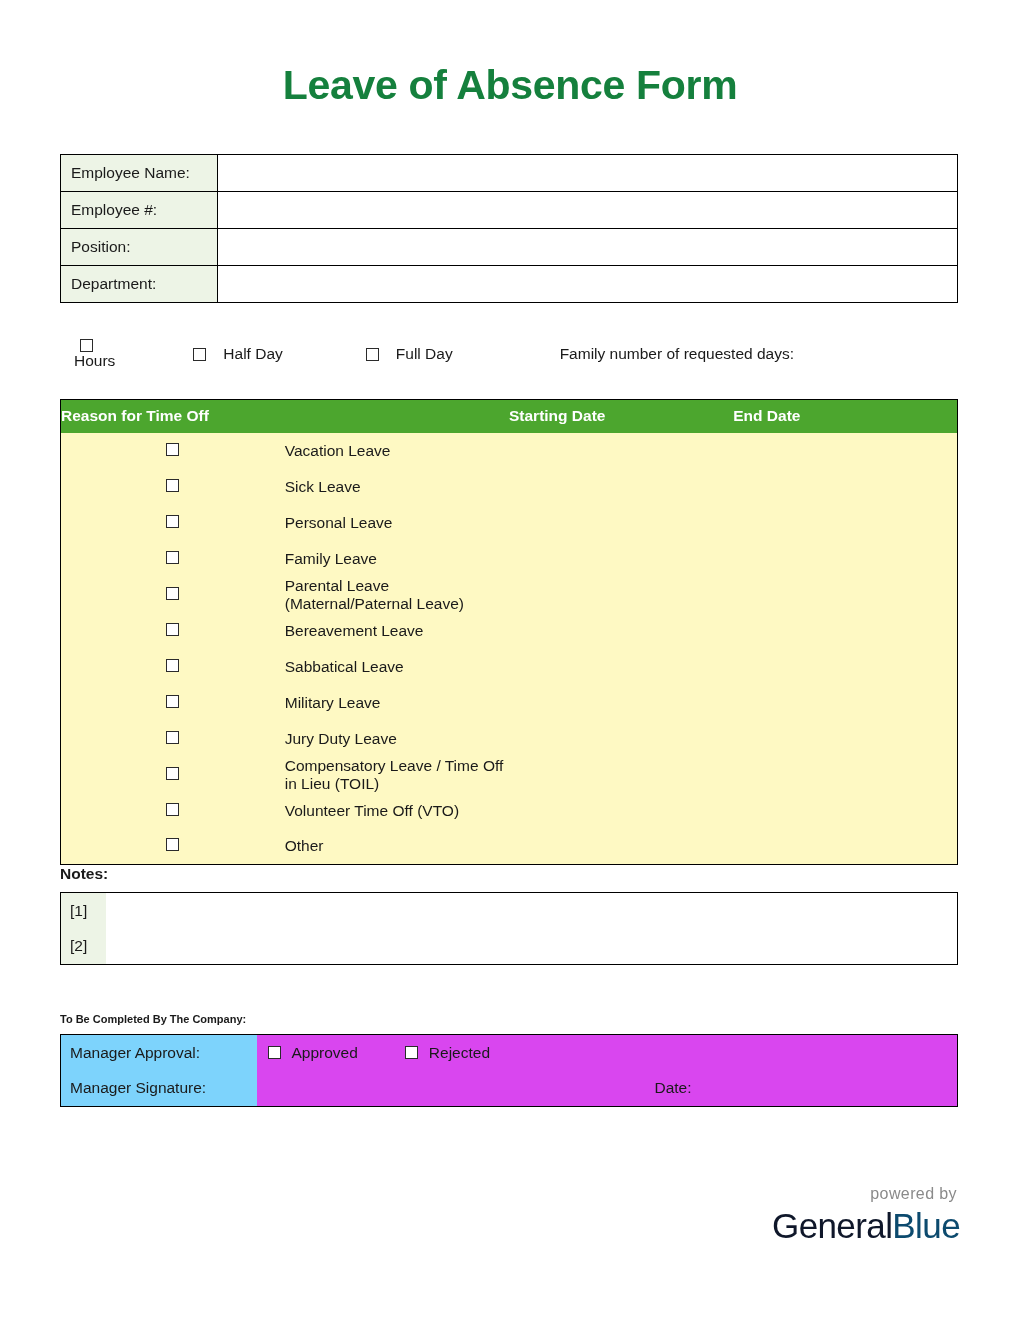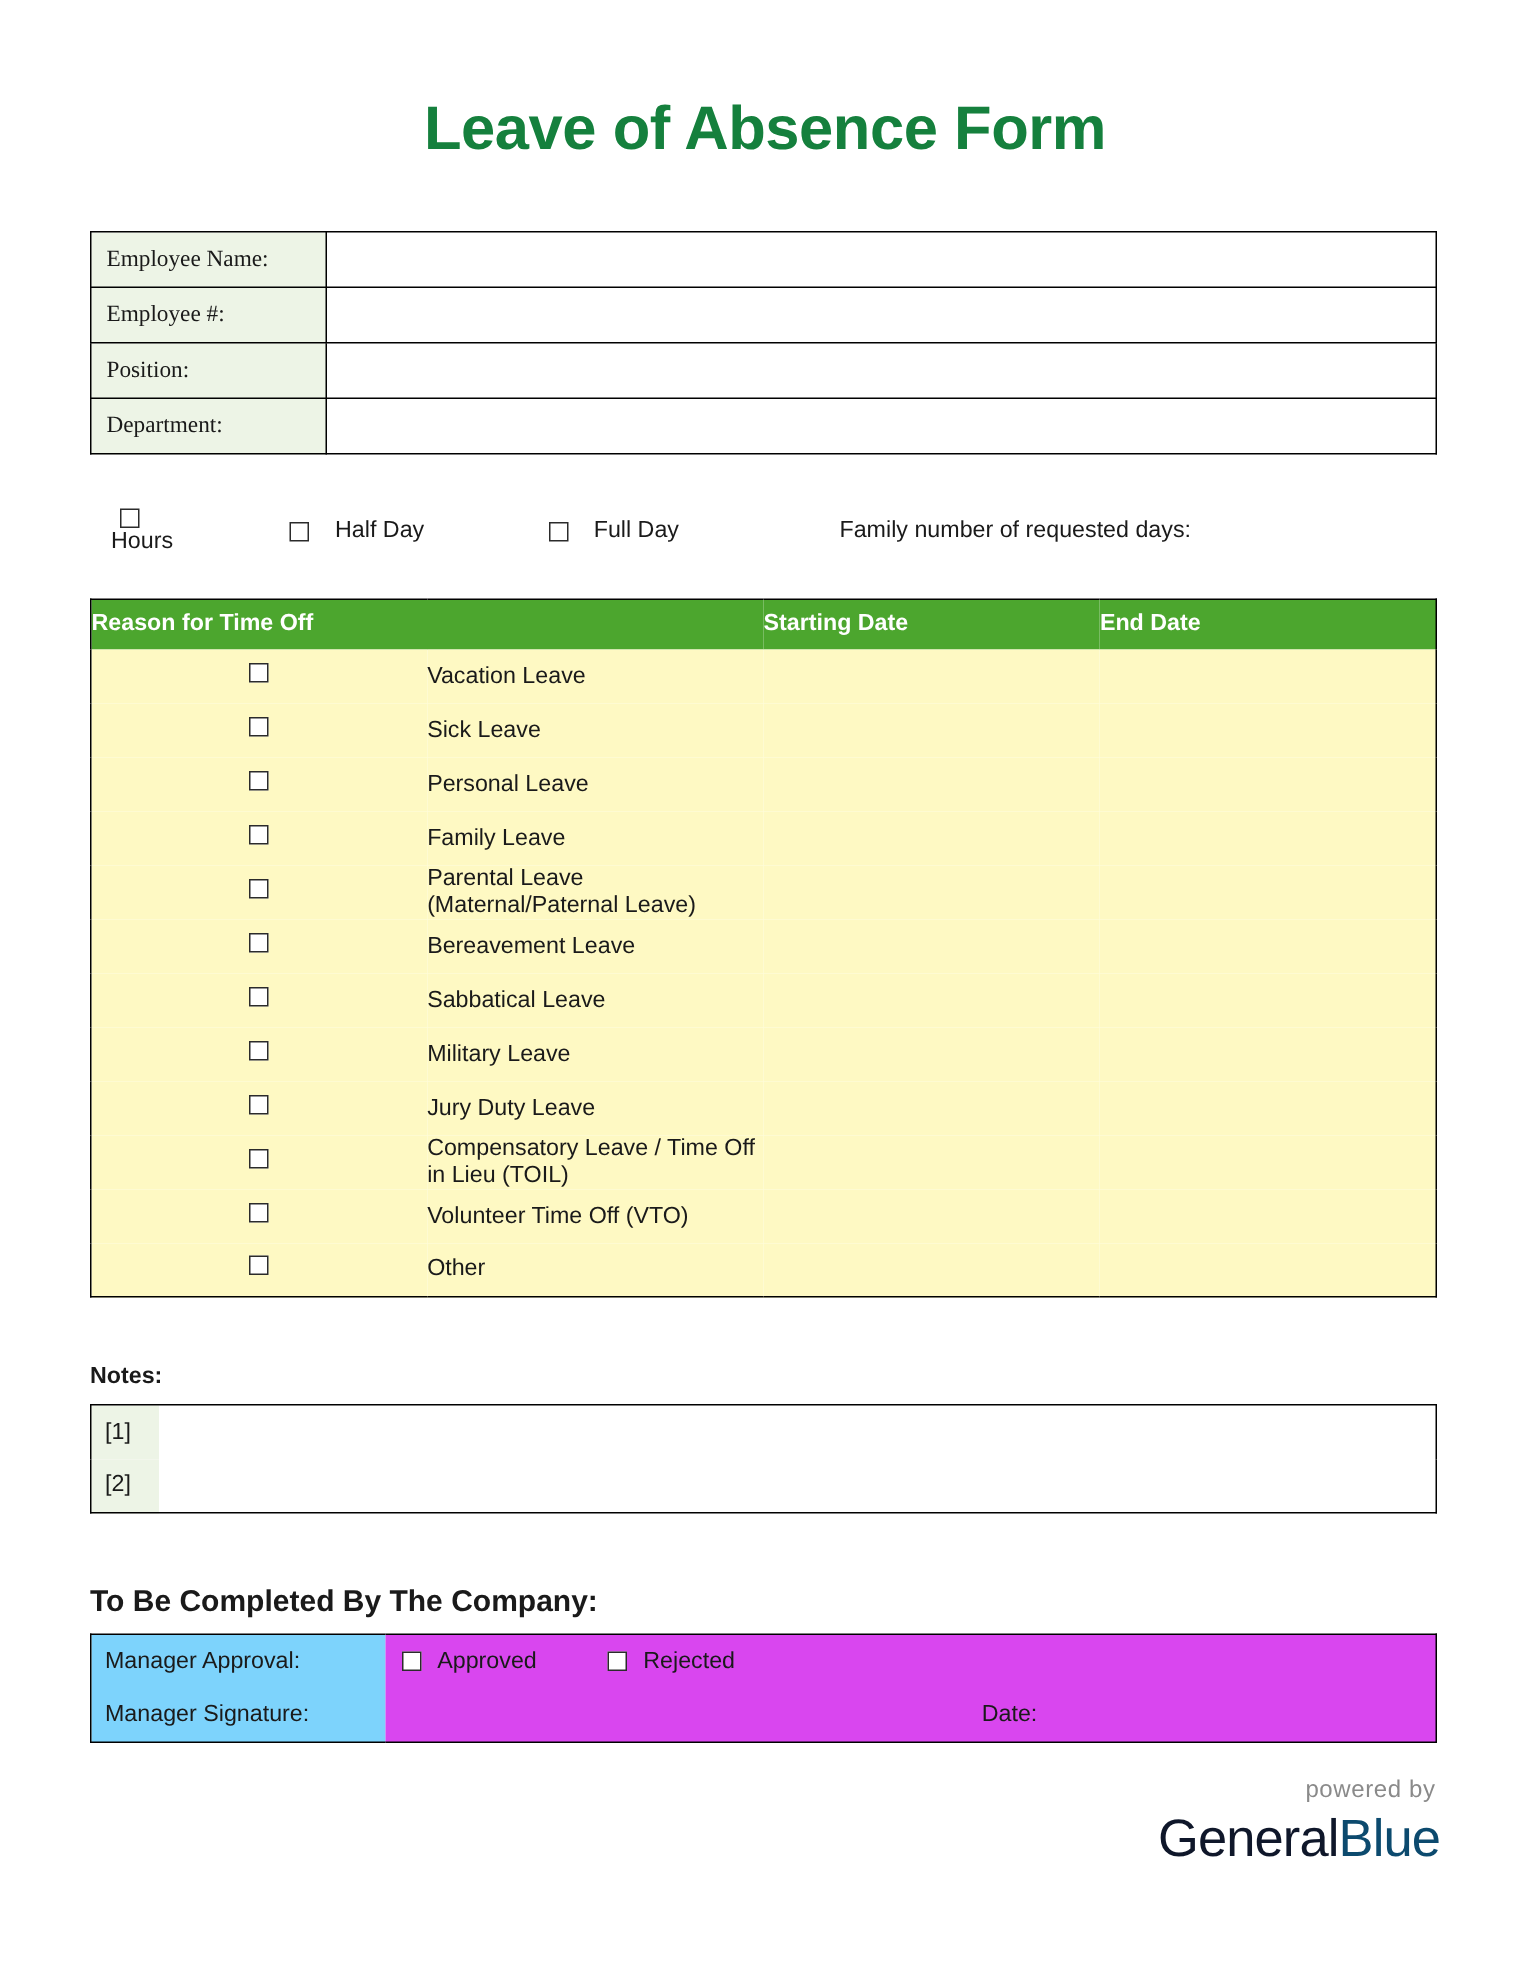--- a/index.html
+++ b/index.html
@@ -34,21 +34,20 @@
     line-height: 1.15;
     color: #15803d;
   }
 
   
   .employee-table {
     margin-top: 45px;
     width: 898px;
     border-collapse: collapse;
     table-layout: fixed;
-    font-family: Liberation Serif, serif;
   }
   .employee-table td {
     border: 1px solid #000000;
     height: 37px;
     padding: 0 0 0 10px;
     font-size: 15.5px;
     vertical-align: middle;
   }
   .employee-table td.label-cell {
     width: 157px;
@@ -119,21 +118,20 @@
   td.cb-cell {
     width: 45px;
     background: #edf4e6;
     text-align: center;
   }
   td.reason-cell { padding-left: 9px; }
   td.date-cell { }
 
   
   .notes-label {
-    margin-top: 44px;
     font-size: 15.5px;
     font-weight: bold;
   }
   .notes-table {
     margin-top: 9px;
     width: 898px;
     border-collapse: collapse;
     table-layout: fixed;
     border: 1px solid #000000;
   }
@@ -147,21 +145,21 @@
   }
   td.note-num {
     width: 45px;
     background: #edf4e6;
     padding-left: 9px;
   }
 
   
   .company-label {
     margin-top: 48px;
-    font-size: 20px;
+    font-size: 11px;
     font-weight: bold;
   }
   .company-table {
     margin-top: 9px;
     width: 898px;
     border-collapse: collapse;
     table-layout: fixed;
     border: 1px solid #000000;
   }
   .company-table td {

